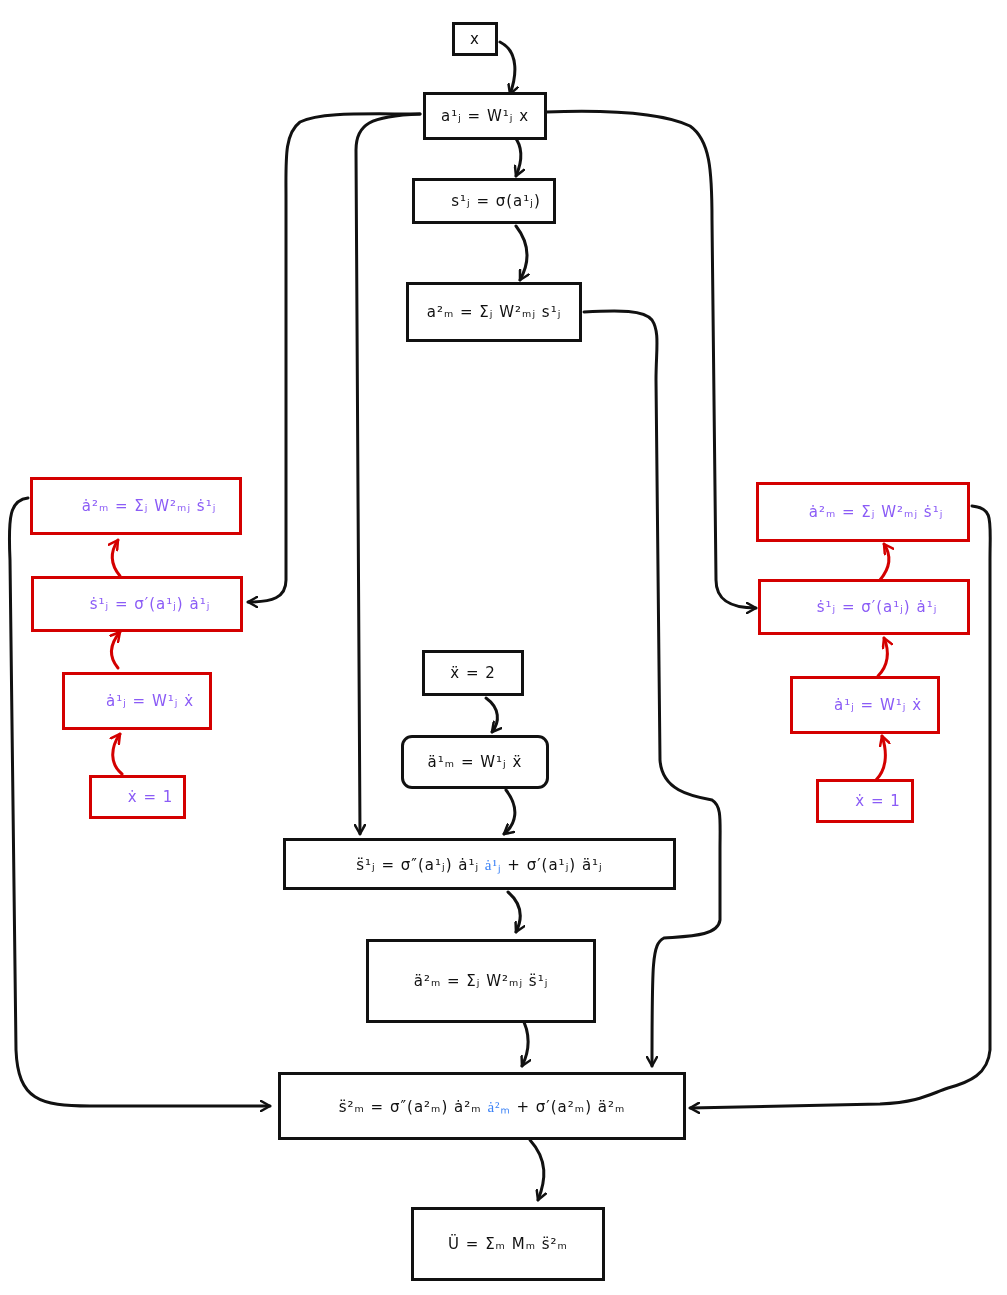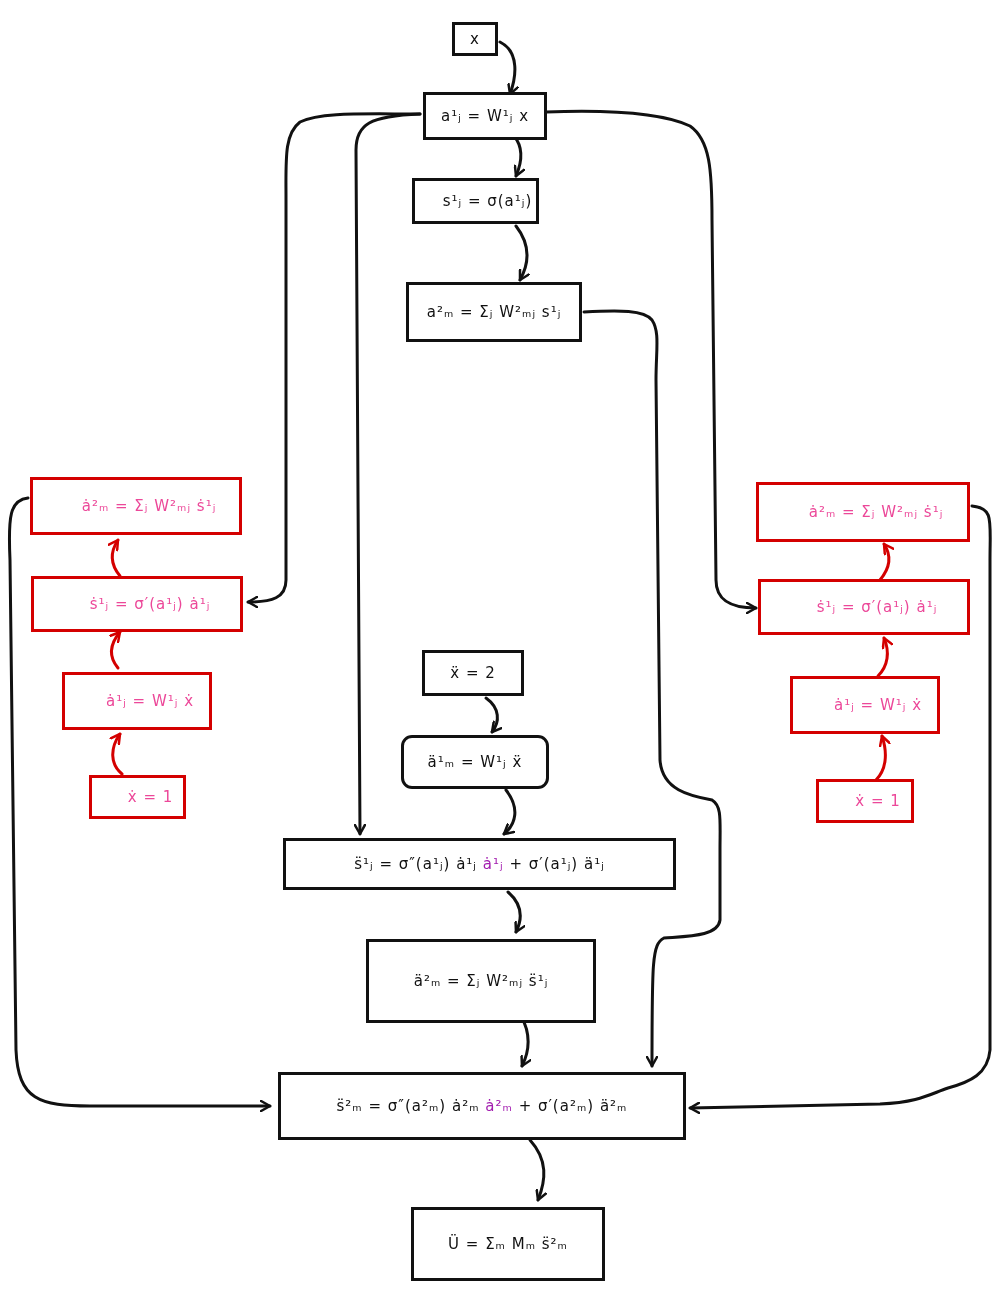--- a/index.html
+++ b/index.html
@@ -3,22 +3,22 @@
 <meta charset="utf-8">
 <style>
   html, body { margin: 0; padding: 0; background: #ffffff; }
   body { width: 1007px; height: 1295px; position: relative; overflow: hidden;
          font-family: "DejaVu Sans", sans-serif; }
   svg#edges { position: absolute; left: 0; top: 0; width: 1007px; height: 1295px; }
   .node { position: absolute; box-sizing: border-box; border: 3px solid #111111;
           background: #ffffff; display: flex; align-items: center; justify-content: center;
           font-family: "DejaVu Sans", sans-serif; font-size: 15px; color: #111111;
           white-space: nowrap; letter-spacing: 1px; }
-  .node.red { border-color: #d40000; color: #ec4899; padding-left: 26px; }
-  .hl { color: #a21caf; }
+  .node.red { border-color: #d40000; color: #8b5cf6; padding-left: 26px; }
+  .hl { color: #3b82f6; font-family: Liberation Serif, serif; }
   .expr { display: inline-block; }
 </style>
 </head>
 <body>
 
 <svg id="edges" viewBox="0 0 1007 1295">
   <defs>
     <marker id="ah-black" viewBox="0 0 12 12" refX="10" refY="6" markerWidth="12" markerHeight="12" orient="auto" markerUnits="userSpaceOnUse">
       <path d="M1,1 L10,6 L1,11" fill="none" stroke="#111111" stroke-width="2.5" stroke-linecap="round" stroke-linejoin="round"></path>
     </marker>
@@ -51,21 +51,21 @@
     <path d="M880,580 C890,568 892,556 884,544" marker-end="url(#ah-red)"></path>
   </g>
 </svg>
 
 <div class="node" style="left:452px;top:22px;width:46px;height:34px;">
   <span class="expr">x</span>
 </div>
 <div class="node" style="left:423px;top:92px;width:124px;height:48px;">
   <span class="expr">a¹ⱼ = W¹ⱼ x</span>
 </div>
-<div class="node" style="left:412px;top:178px;width:127px;height:46px;padding-left:24px;">
+<div class="node" style="left:412px;top:178px;width:144px;height:46px;padding-left:24px;">
   <span class="expr">s¹ⱼ = σ(a¹ⱼ)</span>
 </div>
 <div class="node" style="left:406px;top:282px;width:176px;height:60px;">
   <span class="expr">a²ₘ = Σⱼ W²ₘⱼ s¹ⱼ</span>
 </div>
 
 <div class="node red" style="left:30px;top:477px;width:212px;height:58px;">
   <span class="expr">ȧ²ₘ = Σⱼ W²ₘⱼ ṡ¹ⱼ</span>
 </div>
 <div class="node red" style="left:31px;top:576px;width:212px;height:56px;">

